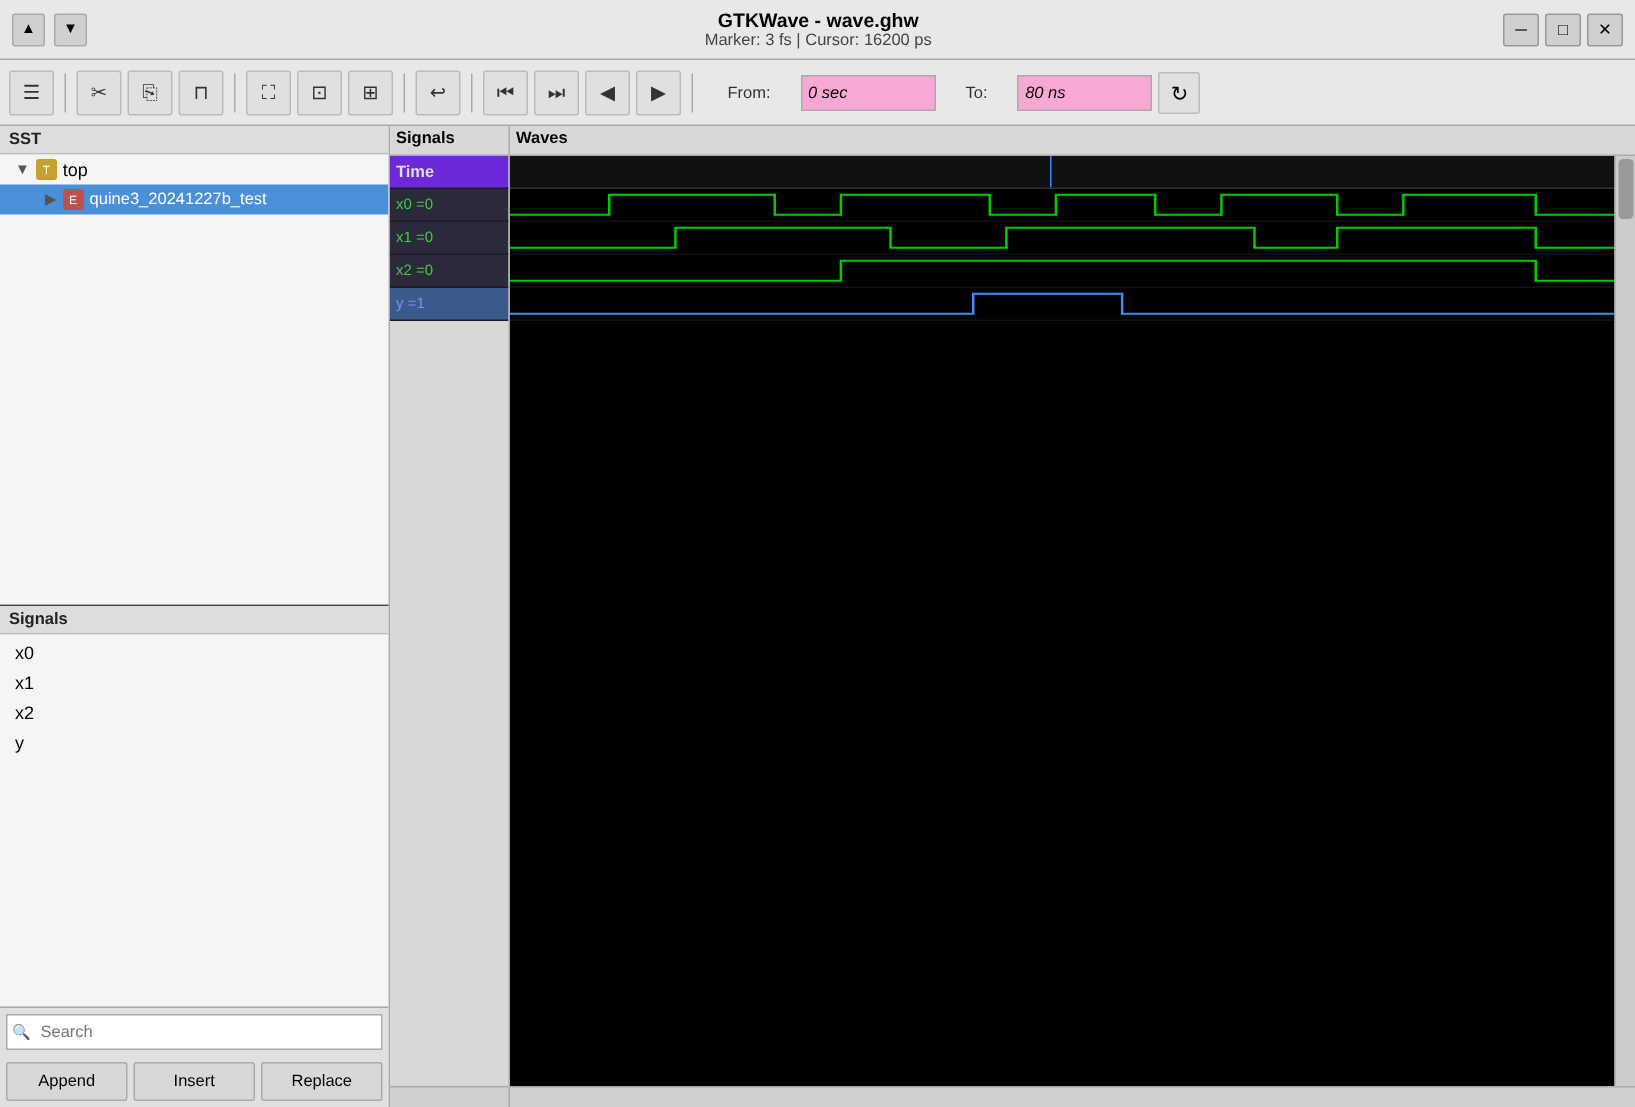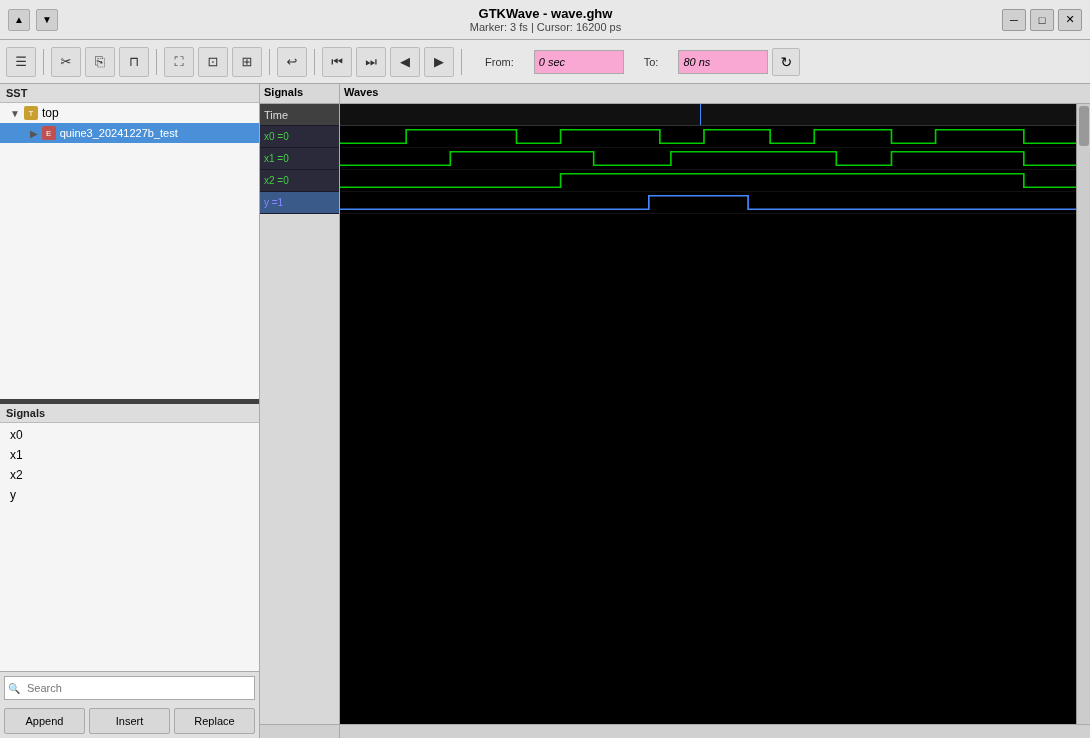--- a/index.html
+++ b/index.html
@@ -142,21 +142,21 @@
       display: flex;
       flex-direction: column;
       flex-shrink: 0;
       background: #e8e8e8;
       border-right: 1px solid #aaa;
     }
 
     
     #sst-section {
       height: 320px;
-      border-bottom: 5px solid #404040;
+      border-bottom: 1px solid #404040;
       overflow: hidden;
       display: flex;
       flex-direction: column;
     }
     #sst-header {
       font-size: 11px;
       font-weight: bold;
       padding: 3px 6px;
       background: #ddd;
       border-bottom: 1px solid #bbb;
@@ -322,23 +322,23 @@
       display: flex;
       align-items: center;
       padding: 0 4px;
       font-size: 11px;
       color: #eee;
       background: #2a2a3a;
       border-bottom: 1px solid #1a1a2a;
       flex-shrink: 0;
     }
     .signal-name-row.time-row {
-      background: #404040;
+      background: #6d28d9;
       color: #ddd;
-      font-weight: normal;
+      font-weight: bold;
     }
     .signal-name-row.selected {
       background: #3a5a8a;
       color: #fff;
     }
 
     
     #waveform-area {
       flex: 1;
       background: #000;

